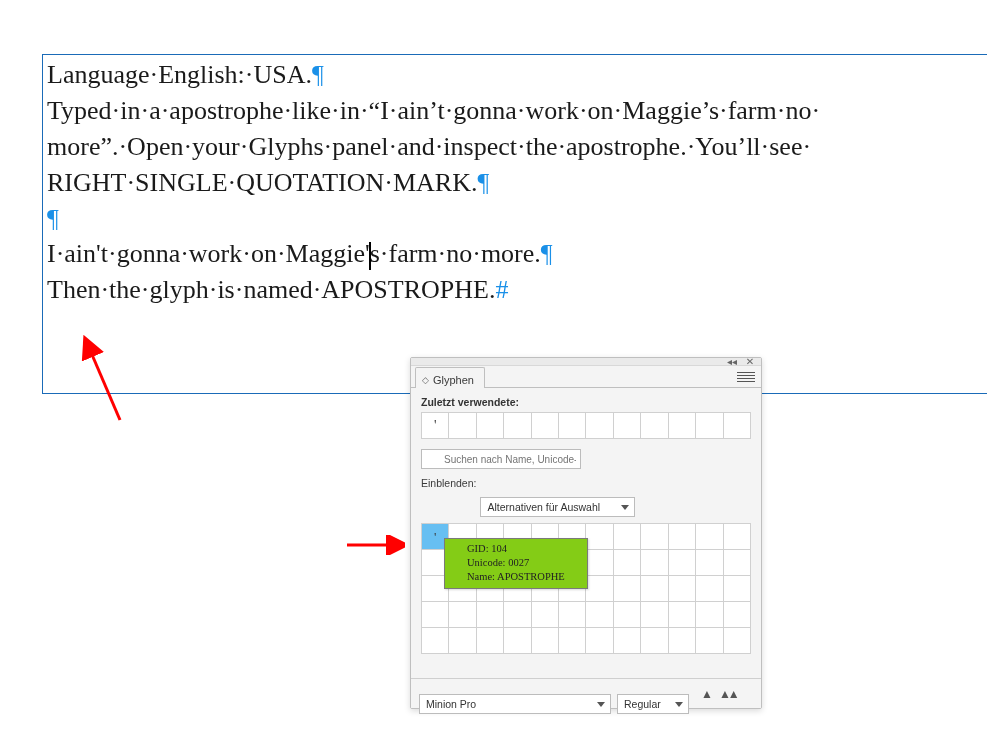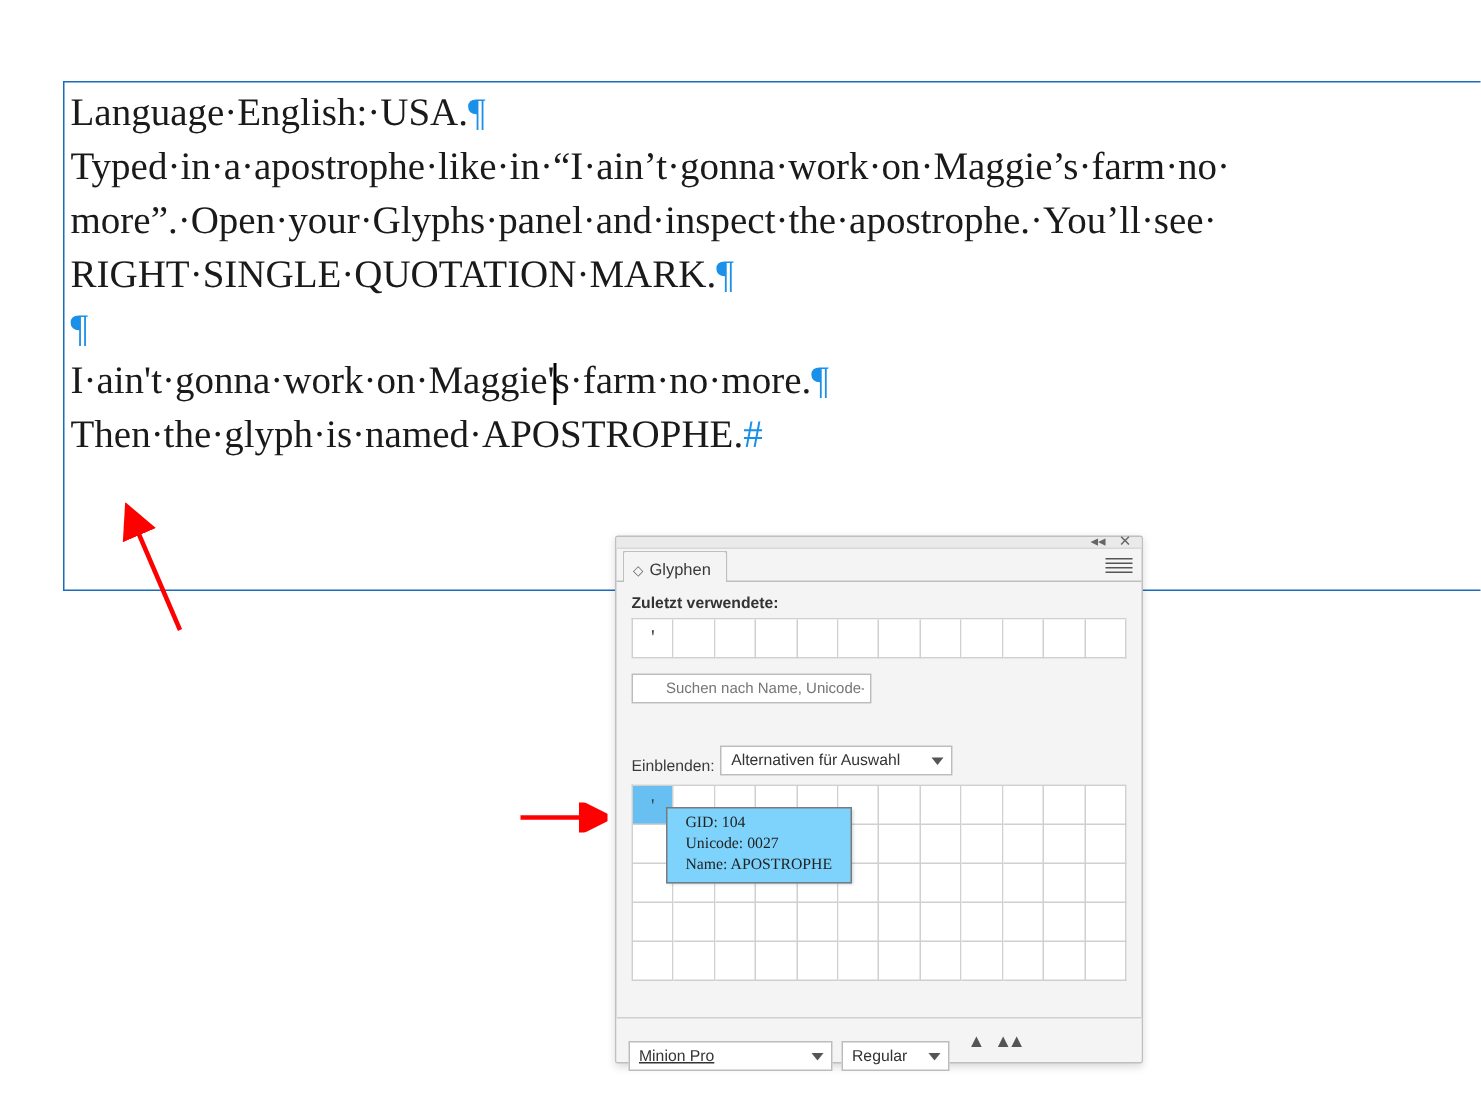--- a/index.html
+++ b/index.html
@@ -158,21 +158,21 @@
     position: relative;
   }
   .search-wrap { position: relative; flex: 1; }
   .search-wrap .mag {
     position: absolute; left: 4px; top: 2px;
     font-size: 11px; color: #555;
     pointer-events: none;
   }
 
   .show-row {
-    display: flex; align-items: flex-end; gap: 4px; margin-bottom: 6px;
+    display: flex; align-items: flex-start; gap: 4px; margin-bottom: 6px;
     font-size: 10.5px;
   }
   .show-row select, .footer select, .show-row .fake-select, .footer .fake-select {
     height: 20px;
     border: 1px solid #bcbcbc;
     background: #fff;
     font-size: 10.5px;
     padding: 0 18px 0 6px;
     color: #333;
     appearance: none;
@@ -196,42 +196,42 @@
   .main-grid .cell { height: 26px; }
   .main-grid .cell.sel {
     background: #67bff2;
   }
   .main-grid .cell .glyph {
     font-family: Georgia, serif; font-size: 13px;
   }
 
   .tooltip {
     position: absolute;
-    background: #7dd3fc;
+    background: #84cc16;
     border: 1px solid #7a7a7a;
     font-size: 10.5px;
     line-height: 1.35;
-    padding: 3px 12px;
+    padding: 3px 22px;
     white-space: nowrap;
     z-index: 50;
     color: #222;
     box-shadow: 1px 1px 2px rgba(0,0,0,.15);
   }
 
   .footer {
     position: absolute;
     left: 0; right: 0; bottom: 0;
     height: 30px;
     border-top: 1px solid #cfcfcf;
     display: flex; align-items: center;
     padding: 0 8px;
     gap: 6px;
     background: #f4f4f4;
   }
-  .footer .fake-select.font { width: 136px; text-decoration: underline; }
+  .footer .fake-select.font { width: 192px; }
   .footer .fake-select.style { width: 72px; }
   .footer .zoom-icons {
     display: flex; gap: 6px; margin-left: 6px;
   }
   .footer .zoom-icons span { color:#555; font-size: 12px; cursor:pointer; }
 </style>
 </head>
 <body>
 
 <div class="text-frame">

